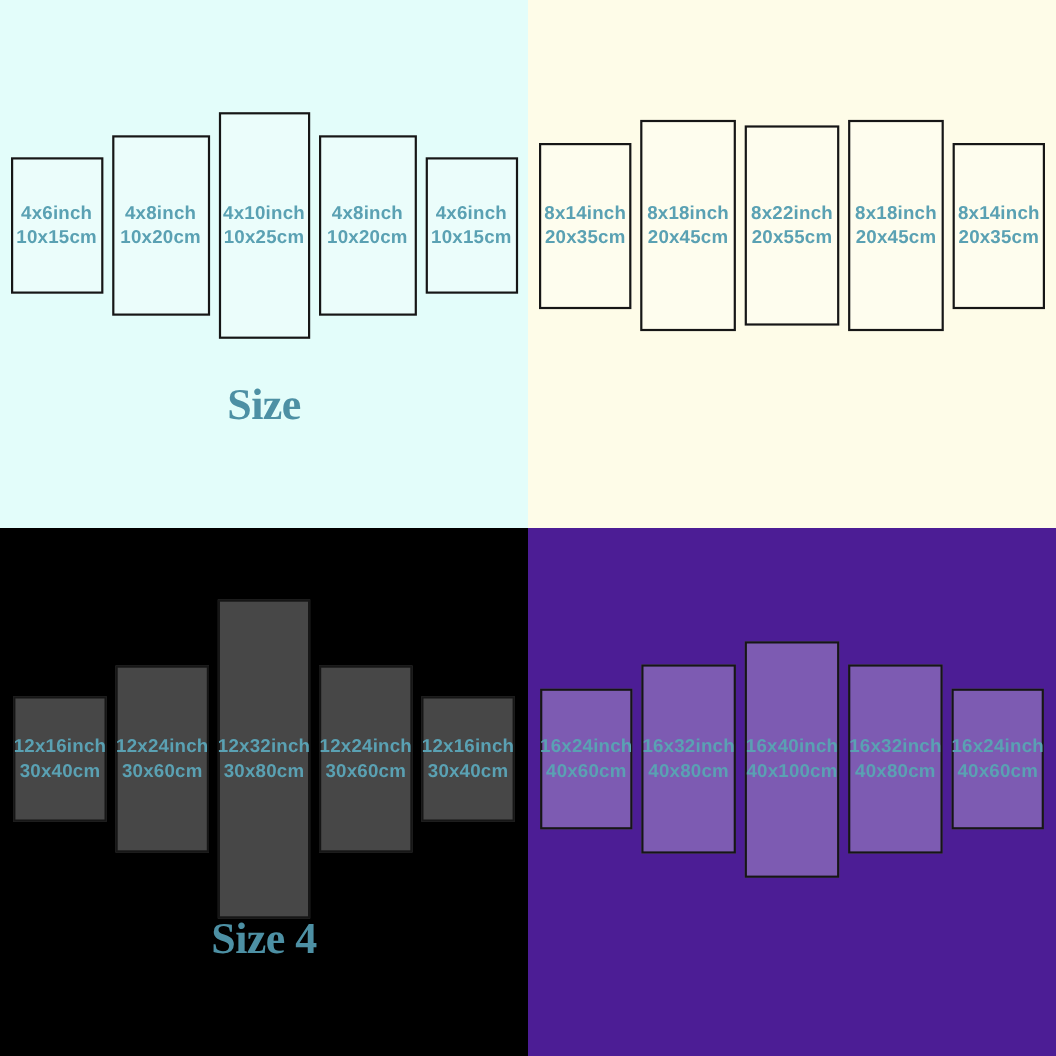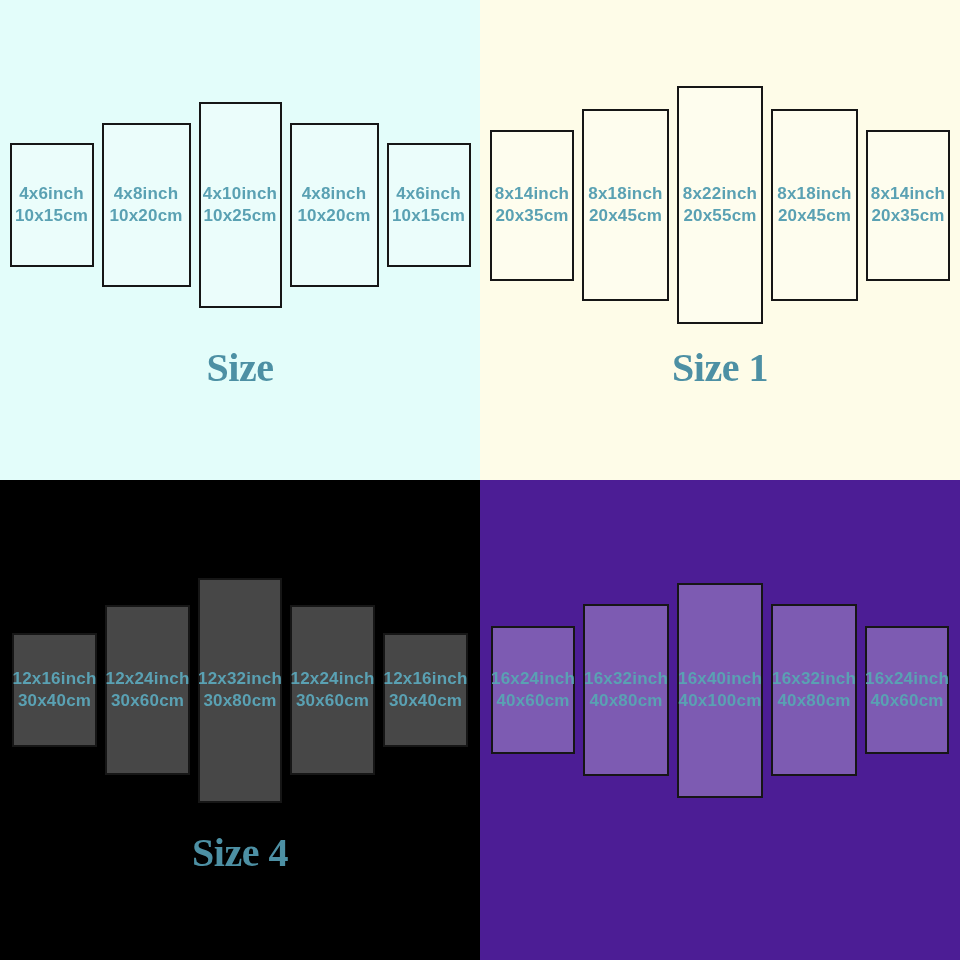--- a/index.html
+++ b/index.html
@@ -119,57 +119,56 @@
           <span>8x14inch</span>
           <span>20x35cm</span>
         </div>
       </div>
       <div class="panel" style="width: 87px; height: 192px;">
         <div class="panel-label">
           <span>8x18inch</span>
           <span>20x45cm</span>
         </div>
       </div>
-      <div class="panel" style="width: 86px; height: 238px;">
+      <div class="panel" style="width: 86px; height: 182px;">
         <div class="panel-label">
           <span>8x22inch</span>
           <span>20x55cm</span>
         </div>
       </div>
       <div class="panel" style="width: 87px; height: 192px;">
         <div class="panel-label">
           <span>8x18inch</span>
           <span>20x45cm</span>
         </div>
       </div>
       <div class="panel" style="width: 84px; height: 151px;">
         <div class="panel-label">
           <span>8x14inch</span>
           <span>20x35cm</span>
         </div>
       </div>
     </div>
-    <h2 class="title">Size 1</h2>
   </section>
 
   <section class="quadrant q-bottom" style="background: #000000;">
     <div class="panels">
       <div class="panel" style="width: 85px; height: 114px;">
         <div class="panel-label">
           <span>12x16inch</span>
           <span>30x40cm</span>
         </div>
       </div>
       <div class="panel" style="width: 85px; height: 170px;">
         <div class="panel-label">
           <span>12x24inch</span>
           <span>30x60cm</span>
         </div>
       </div>
-      <div class="panel" style="width: 84px; height: 225px;">
+      <div class="panel" style="width: 84px; height: 290px;">
         <div class="panel-label">
           <span>12x32inch</span>
           <span>30x80cm</span>
         </div>
       </div>
       <div class="panel" style="width: 85px; height: 170px;">
         <div class="panel-label">
           <span>12x24inch</span>
           <span>30x60cm</span>
         </div>

